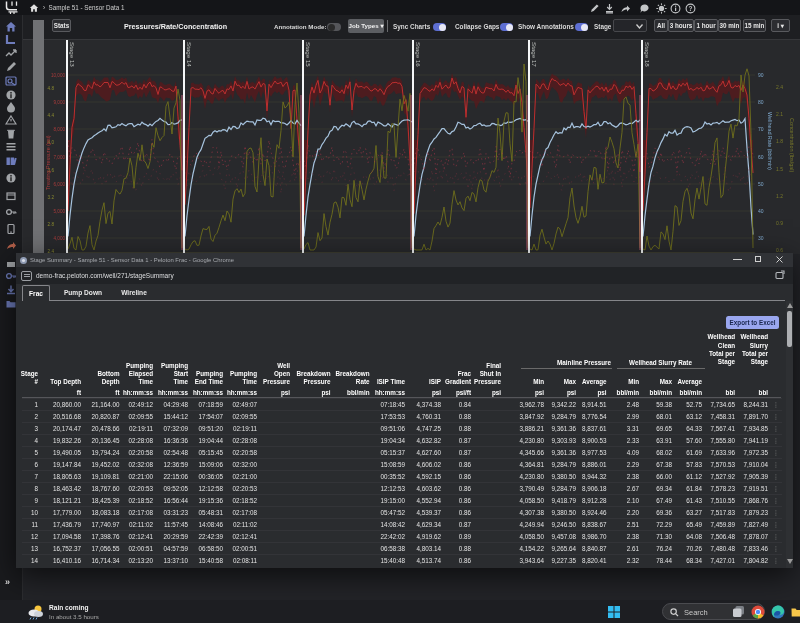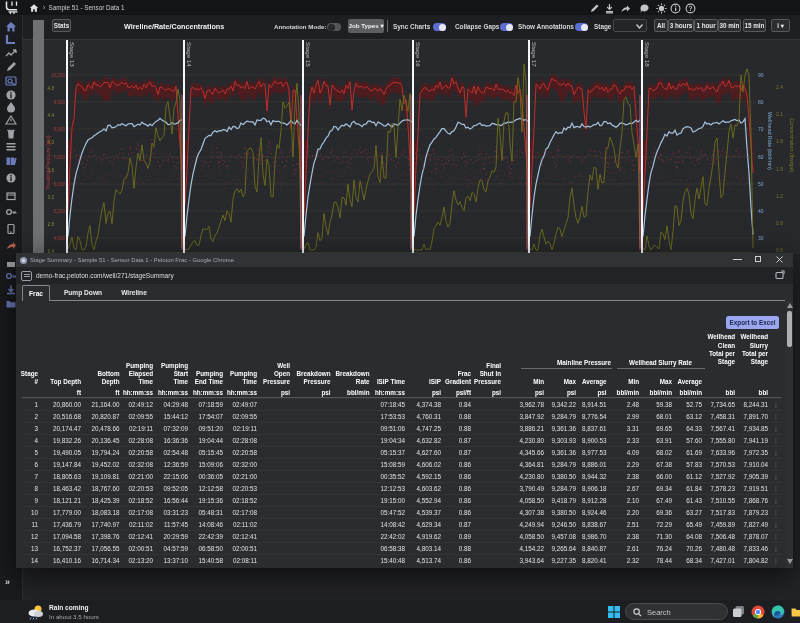--- a/index.html
+++ b/index.html
@@ -52,21 +52,21 @@
       <rect x="5" y="2.6" width="1.2" height="1.2" fill="#c3c5c7"></rect>
     </svg>
     <svg style="position:absolute;left:684.5px;top:3px" width="11" height="11" viewBox="0 0 11 11">
       <circle cx="5.5" cy="5.5" r="4.4" fill="none" stroke="#c3c5c7" stroke-width="1.1"></circle>
       <text x="5.5" y="7.8" text-anchor="middle" font-size="6.5" font-weight="bold" fill="#c3c5c7" font-family="Liberation Sans">?</text>
     </svg>
 </div>
 
 <div class="abs" style="left:23px;top:15px;width:777px;height:25px;background:#1e1f22;border-bottom:1px solid #36373a"></div>
 <div class="tbtn" style="left:52px;width:19px">Stats</div>
-<div class="abs" style="left:124px;top:22px;font-size:7.2px;font-weight:bold;color:#f2f2f2">Wireline/Rate/Concentrations</div>
+<div class="abs" style="left:124px;top:22px;font-size:7.2px;font-weight:bold;color:#f2f2f2">Pressures/Rate/Concentration</div>
 <div class="abs" style="left:274px;top:23px;font-size:6.2px;font-weight:bold;color:#d9d9d9">Annotation Mode:</div>
 <div class="abs" style="left:327px;top:23px;width:14px;height:8px;border-radius:4px;background:#55565a">
     <i style="position:absolute;left:0.5px;top:0.5px;width:7px;height:7px;border-radius:50%;background:#2a2a2a;display:block"></i>
   </div>
 <div class="abs" style="left:348px;top:19px;width:36px;height:14px;background:#5c5e62;border-radius:2px;color:#f0f0f0;font-size:6.2px;font-weight:bold;text-align:center;line-height:14px">Job Types ▾</div>
 <div class="abs" style="left:387px;top:20px;width:1px;height:12px;background:#6a6b6e"></div>
 <div class="abs" style="left:393px;top:23px;font-size:6.4px;font-weight:bold;color:#d9d9d9">Sync Charts</div>
 <div class="tgl" style="left:433px;top:23px">
     <i></i>
   </div>
@@ -769,21 +769,21 @@
     <path d="M4 14.5l-1 2M7 14.5l-1 2M10 14.5l-1 2" stroke="#6fa8dc" stroke-width="1"></path>
   </svg>
   <div class="abs" style="left:49px;top:4px;font-size:6.6px;font-weight:bold;color:#f0f0f0">Rain coming</div>
   <div class="abs" style="left:49px;top:12.5px;font-size:6.2px;color:#a8a8a8">In about 3.5 hours</div>
   <svg class="abs" style="left:608px;top:5.5px" width="12" height="12" viewBox="0 0 12 12">
     <rect x="0" y="0" width="5.5" height="5.5" fill="#33bdf2"></rect>
       <rect x="6.5" y="0" width="5.5" height="5.5" fill="#33bdf2"></rect>
     <rect x="0" y="6.5" width="5.5" height="5.5" fill="#33bdf2"></rect>
       <rect x="6.5" y="6.5" width="5.5" height="5.5" fill="#33bdf2"></rect>
   </svg>
-  <div class="abs" style="left:625px;top:2.5px;width:103px;height:17px;background:#303134;border:1px solid #4a4b4f;border-radius:8.5px">
+  <div class="abs" style="left:662px;top:2.5px;width:103px;height:17px;background:#303134;border:1px solid #4a4b4f;border-radius:8.5px">
     <svg style="position:absolute;left:7px;top:4px" width="9" height="9" viewBox="0 0 9 9">
         <circle cx="3.6" cy="3.6" r="2.7" fill="none" stroke="#cfcfcf" stroke-width="1.2"></circle>
         <path d="M5.8 5.8L8 8" stroke="#cfcfcf" stroke-width="1.2"></path>
       </svg>
     <div style="position:absolute;left:21px;top:4px;font-size:7.5px;color:#c9c9c9">Search</div>
   </div>
   <svg class="abs" style="left:732px;top:5px" width="13" height="13" viewBox="0 0 13 13">
     <rect x="3.5" y="1" width="8.5" height="8.5" rx="1.5" fill="#7b7f85"></rect>
     <rect x="1" y="3.5" width="8.5" height="8.5" rx="1.5" fill="#c9ccd1"></rect>
   </svg>

